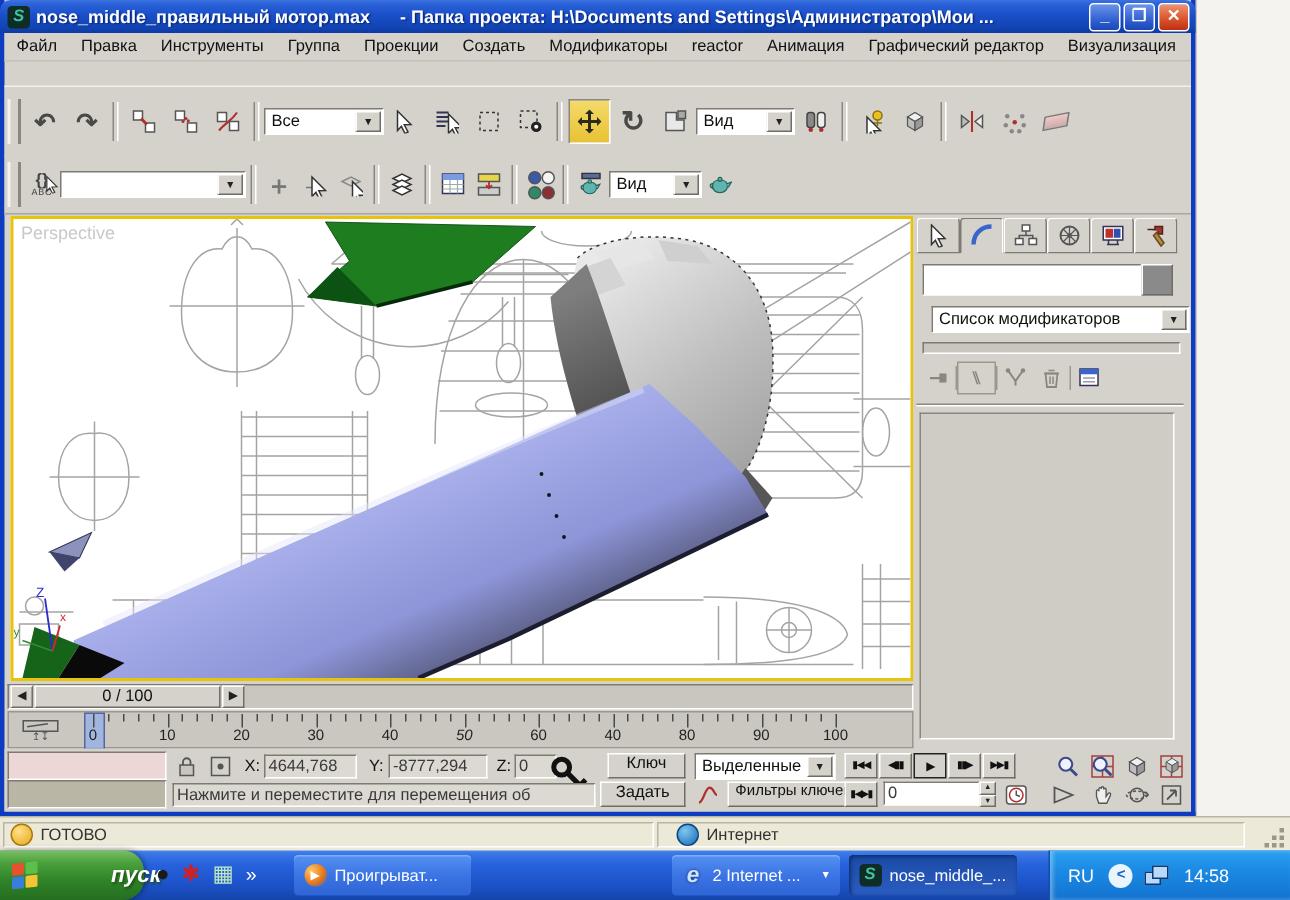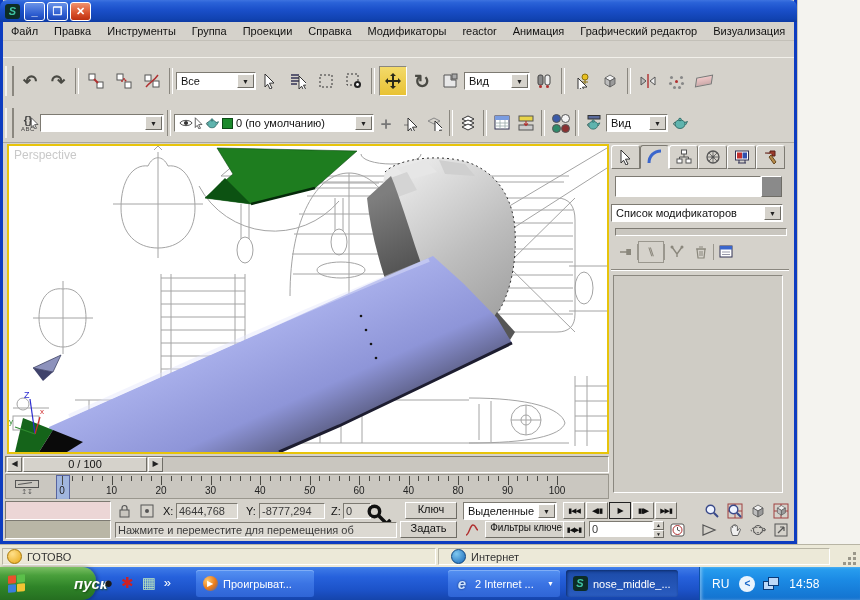--- a/index.html
+++ b/index.html
@@ -54,21 +54,21 @@
   .vplabel{position:absolute;left:5px;top:2px;font-size:12px;color:#c9c9c9;}
   .cmdpanel{position:absolute;left:606px;top:144px;width:185px;height:355px;background:#d5d2cb;}
   .cp-tabs{position:absolute;left:2px;top:1px;display:flex;}
   .cp-tab{width:27px;height:22px;display:flex;align-items:center;justify-content:center;
     border:1px solid;border-color:#fff #7d7a72 #7d7a72 #fff;background:#d5d2cb;border-radius:3px 3px 0 0;}
   .cp-tab.active{border-color:#7d7a72 #fff #d5d2cb #7d7a72;}
   .cp-name{position:absolute;left:6px;top:32px;width:140px;height:17px;background:#fff;
     border:1px solid;border-color:#7d7a72 #fff #fff #7d7a72;font-size:11px;}
   .cp-swatch{position:absolute;left:152px;top:32px;width:19px;height:19px;background:#8a8a8a;
     border:1px solid;border-color:#fff #6f6d66 #6f6d66 #fff;}
-  .cp-combo{position:absolute;left:2px;top:60px;width:172px;}
+  .cp-combo{position:absolute;left:12px;top:60px;width:172px;}
   .cp-stackstrip{position:absolute;left:6px;top:84px;width:170px;height:6px;background:#c9c6bf;
     border:1px solid;border-color:#7d7a72 #fff #fff #7d7a72;}
   .cp-btnrow{position:absolute;left:4px;top:97px;display:flex;align-items:center;}
   .cp-btn{width:24px;height:20px;display:flex;align-items:center;justify-content:center;color:#8a877c;font-size:12px;}
   .cp-btn.framed{border:1px solid #9a978e;}
   .cp-div{position:absolute;left:2px;top:125px;width:178px;border-top:1px solid #8a877f;border-bottom:1px solid #fff;}
   .cp-rollout{position:absolute;left:4px;top:131px;width:168px;bottom:6px;background:#cfccc5;
     border:1px solid;border-color:#8a877f #fff #fff #8a877f;}
   
   .timeslider{position:absolute;left:2px;top:456px;width:604px;height:17px;background:#c9c6bf;
@@ -185,34 +185,35 @@
 </svg>
 
 <div id="screen">
 
   <div id="bg-right"></div>
 
   <div id="max-window">
 
     <div class="titlebar">
       <span class="appicon">S</span>
+      <span class="title">nose_middle_правильный мотор.max      - Папка проекта: H:\Documents and Settings\Администратор\Мои ...</span>
       <span class="caption-btns">
         <span class="cap">_</span>
         <span class="cap">❐</span>
         <span class="cap close">✕</span>
       </span>
     </div>
 
     <div class="menubar r1">
         <span class="menu-item">Файл</span>
         <span class="menu-item">Правка</span>
         <span class="menu-item">Инструменты</span>
         <span class="menu-item">Группа</span>
         <span class="menu-item">Проекции</span>
-        <span class="menu-item">Справка</span>
+        <span class="menu-item">Создать</span>
         <span class="menu-item">Модификаторы</span>
         <span class="menu-item">reactor</span>
         <span class="menu-item">Анимация</span>
         <span class="menu-item">Графический редактор</span>
         <span class="menu-item">Визуализация</span>
       </div>
 
     <div class="toolbar t1">
       <span class="handle"></span>
       <span class="tb">
@@ -342,35 +343,20 @@
           </span>
         <svg class="i16" viewBox="0 0 16 16" style="position:absolute;left:12px;top:6px;width:12px;height:12px">
             <use href="#sym-pointer"></use>
           </svg>
         </span>
       <span class="combo" style="width:124px">
         <span></span>
         <span class="dd">▼</span>
         </span>
       <span class="sep-v"></span>
-      <span class="combo" style="width:200px">
-        <svg class="i16" viewBox="0 0 16 16" style="width:14px;height:14px">
-            <path d="M1,8 C4,4 12,4 15,8 C12,12 4,12 1,8 Z" fill="#fff" stroke="#333"></path>
-            <circle cx="8" cy="8" r="2.4" fill="#333"></circle>
-          </svg>
-        <svg class="i16" viewBox="0 0 16 16" style="width:12px;height:12px">
-            <use href="#sym-pointer"></use>
-          </svg>
-        <svg class="i16" viewBox="0 0 16 16" style="width:14px;height:14px">
-            <use href="#sym-teapot"></use>
-          </svg>
-        <span class="greensq"></span>
-        <span>0 (по умолчанию)</span>
-        <span class="dd">▼</span>
-        </span>
       <span class="tb small">
           <span class="glyph" style="color:#777">＋</span>
         </span>
       <span class="tb small">
         <svg class="i16" viewBox="0 0 16 16">
             <path d="M2,10 h9" stroke="#777"></path>
             <g transform="translate(3,2)">
               <use href="#sym-pointer"></use>
             </g>
           </svg>

